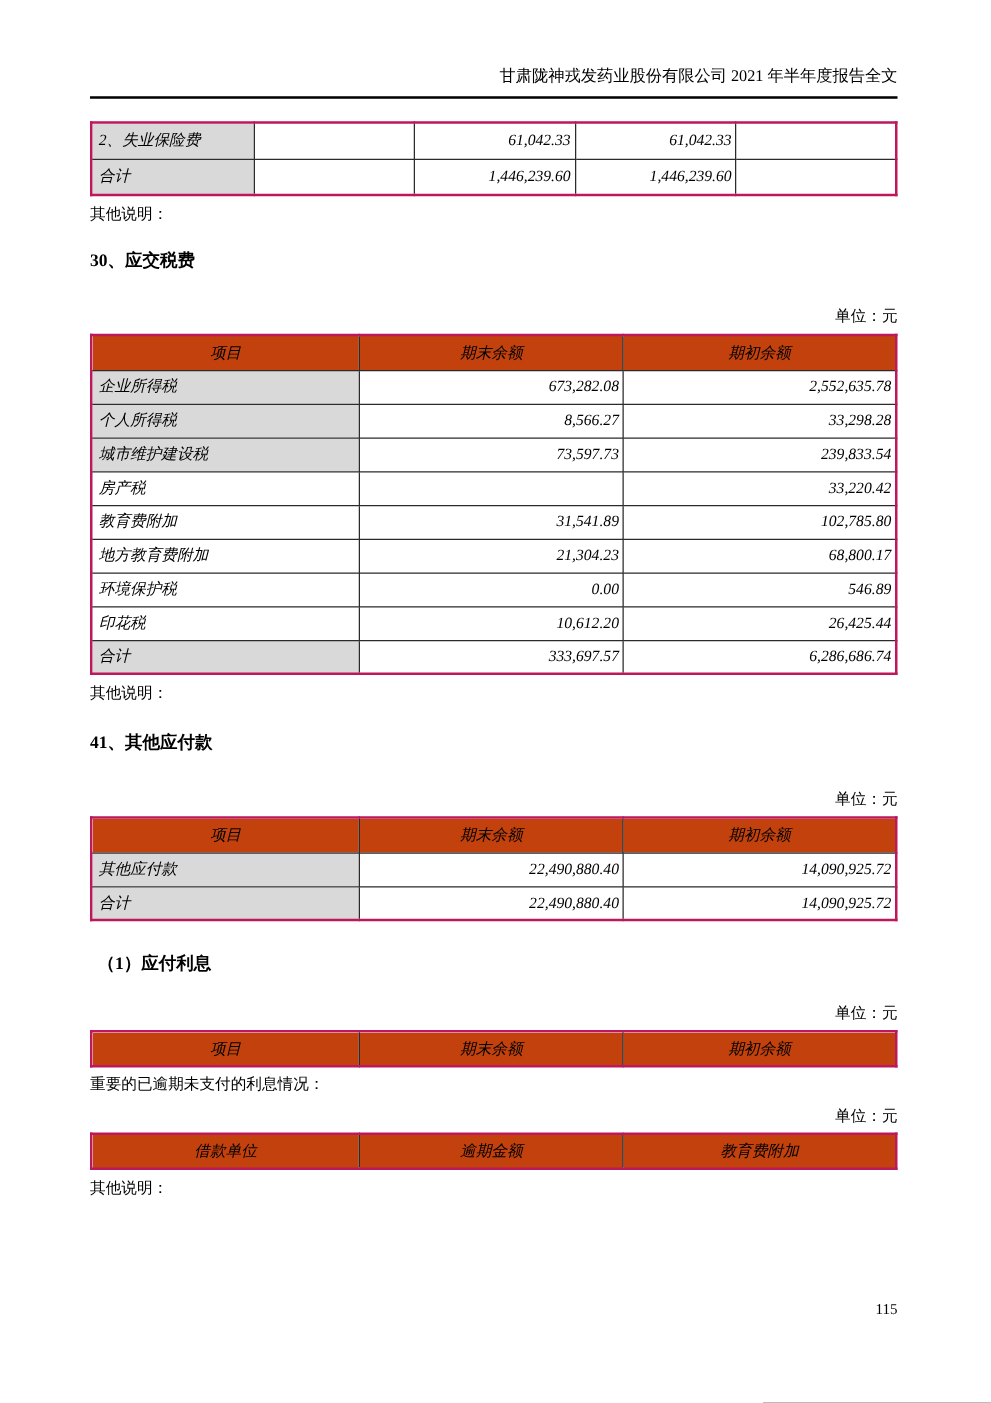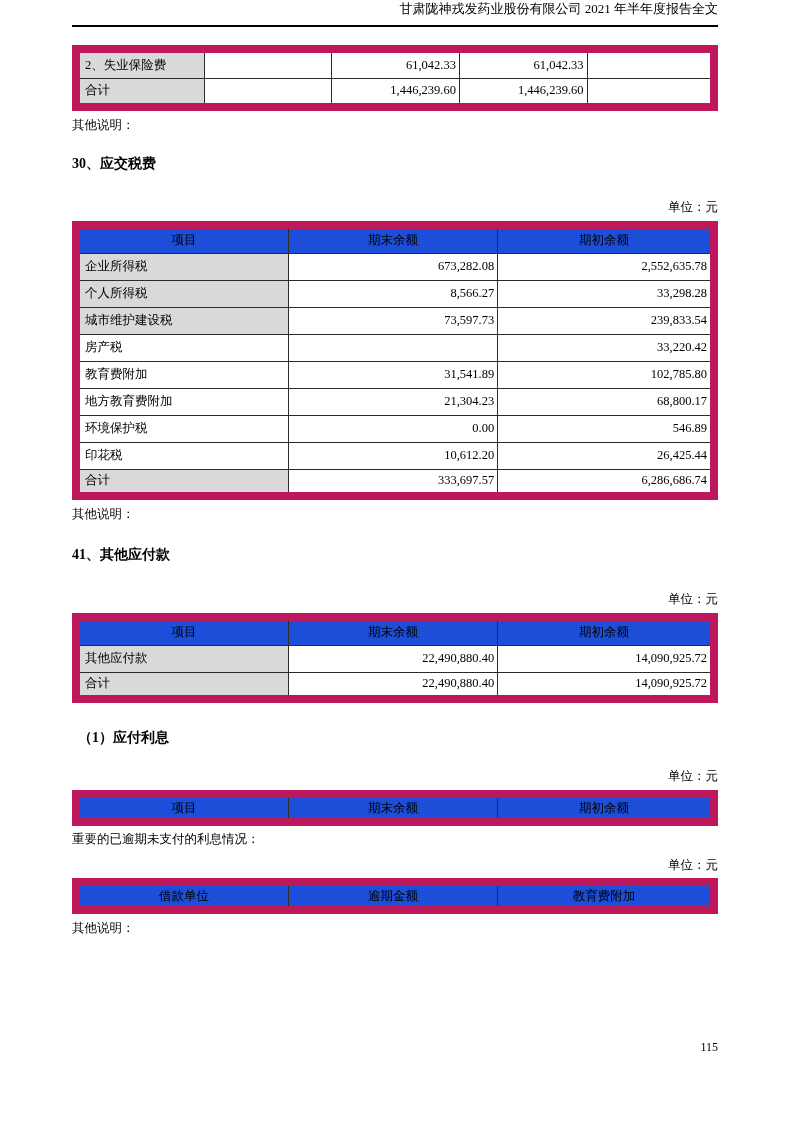--- a/index.html
+++ b/index.html
@@ -14,42 +14,44 @@
     color: #000;
     overflow: hidden;
   }
   .content {
     position: absolute;
     left: 72px;
     top: 0;
     width: 646px;
   }
   .doc-header {
+    padding-top: 52px;
     padding-bottom: 8px;
     border-bottom: 2px solid #000;
     text-align: right;
     font-size: 13px;
     line-height: 17px;
   }
   table {
     width: 100%;
     border-collapse: collapse;
     table-layout: fixed;
-    border: 8px solid #be185d;
+    border: 2px solid #be185d;
+    font-style: italic;
   }
   td {
     border: 1.5px solid #2b2b2b;
     font-size: 12.5px;
     padding: 0 4px;
     overflow: hidden;
     white-space: nowrap;
   }
   .cont-table td { height: 29px; }
   .head-row td {
-    background: #1d4ed8;
+    background: #c2410c;
     text-align: center;
     height: 28px;
   }
   .body-row td { height: 27px; }
   td.item { text-align: left; padding-left: 5px; }
   td.shaded { background: #d9d9d9; }
   td.num { text-align: right; padding-right: 3px; }
   .note {
     margin-top: 7px;
     font-size: 12.5px;

